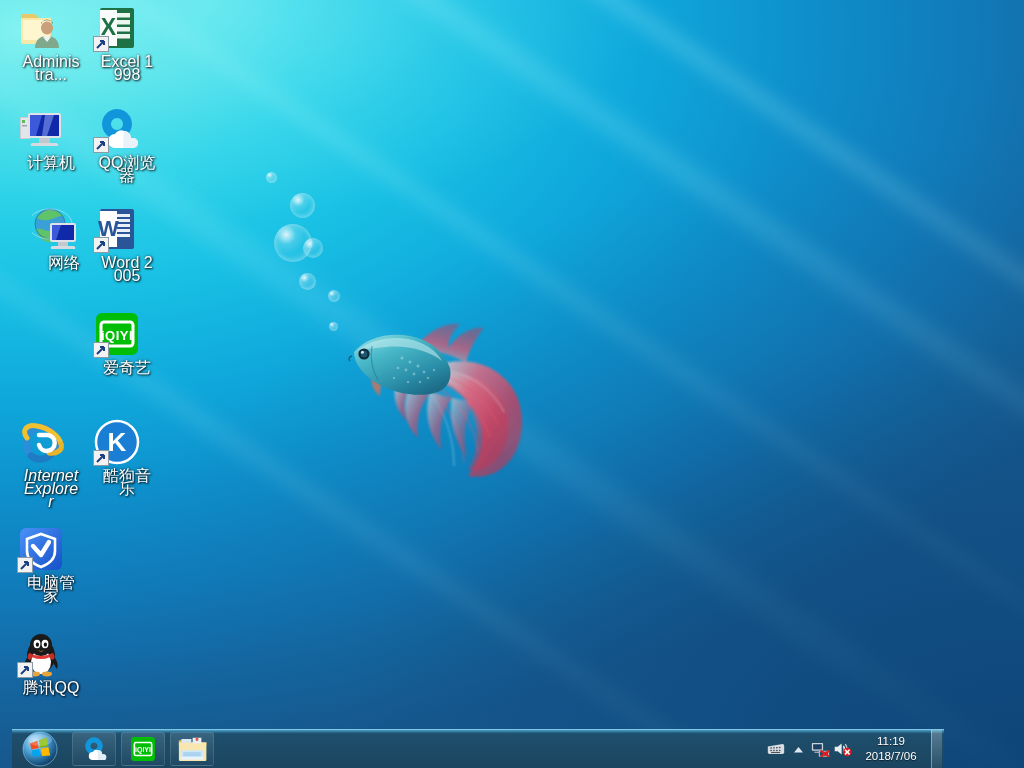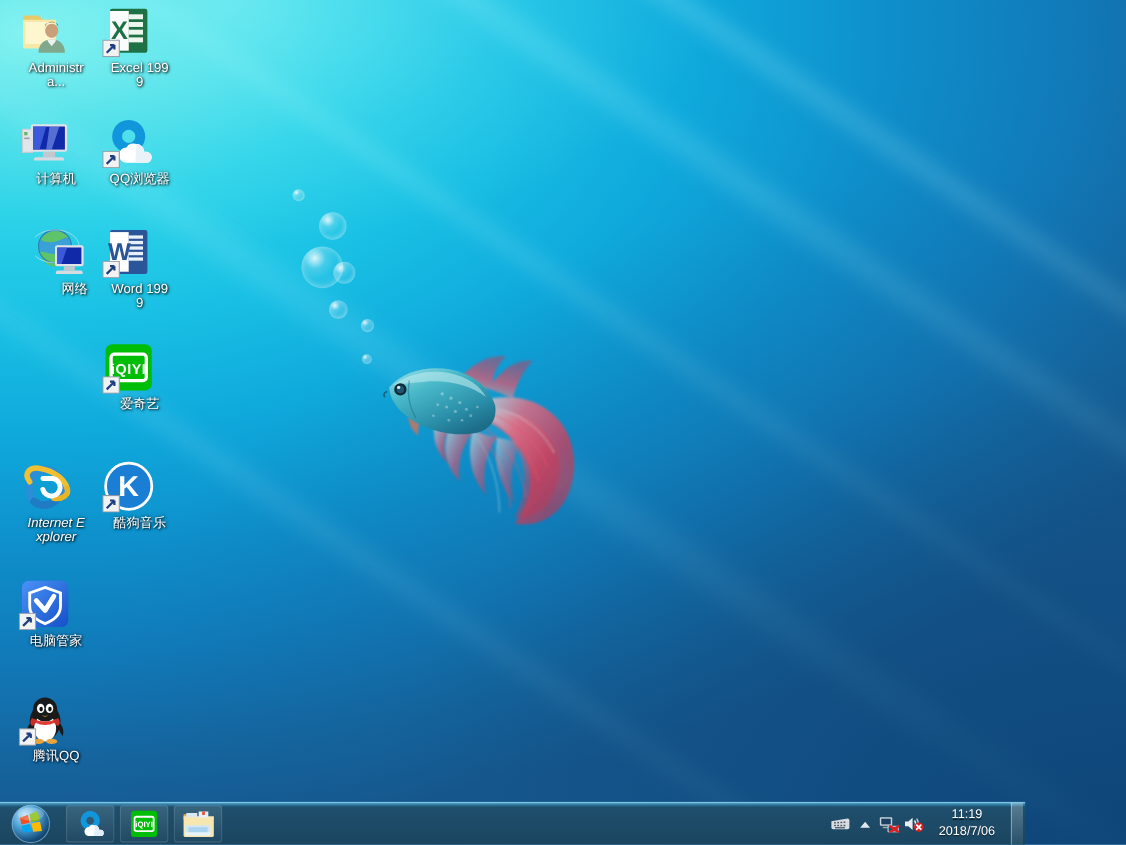--- a/index.html
+++ b/index.html
@@ -46,29 +46,29 @@
   #fish{ position:absolute; left:340px; top:300px; width:200px; height:190px; }
 
   
   #icon-layer{ position:absolute; left:0; top:0; width:1024px; height:729px; }
   .dicon{
     position:absolute; width:78px; text-align:center; cursor:default;
     display:flex; flex-direction:column; align-items:center;
   }
   .dicon .glyph{ width:48px; height:48px; position:relative; }
   .dicon .lbl{
-    margin-top:3px; font-size:12px; line-height:13px; color:#fff;
+    margin-top:3px; font-size:16px; line-height:13px; color:#fff;
     text-shadow:1px 1px 2px rgba(0,0,0,.85), 0 0 3px rgba(0,0,0,.7);
     max-width:78px; word-break:break-all;margin-left:20px;
   }
   .sc-arrow{ position:absolute; left:0; bottom:0; width:16px; height:16px; }
 
   
   #taskbar{
-    position:absolute; left:0; bottom:0; width:932px; height:39px;
+    position:absolute; left:12px; bottom:0; width:932px; height:39px;
     background:linear-gradient(180deg,#4d9fc6 0%,#2e7296 2px,#215b7d 3px,#1e4f6d 10%,#1d4a66 55%,#1b4560 100%);
     border-top:1px solid #7fc6e4;
     display:flex; align-items:center;
   }
   #start-orb{
     width:54px; height:37px; margin-left:1px;
     display:flex; align-items:center; justify-content:center; cursor:default;
   }
   .tb-btn{
     width:44px; height:34px; margin-left:5px; border-radius:3px;
@@ -236,21 +236,21 @@
           <rect x="7" y="6" width="17" height="36" fill="#f2f7f4" opacity=".4"></rect>
           <text x="15.5" y="31" font-family="Liberation Sans, sans-serif" font-size="23" font-weight="bold" fill="#1e7145" text-anchor="middle">X</text>
         </svg>
         <span class="sc-arrow">
           <svg viewBox="0 0 16 16" width="16" height="16">
             <rect x="0.5" y="0.5" width="15" height="15" fill="#f2f2f2" stroke="#8d9aa6"></rect>
             <path d="M4,12 L11,5 M11,5 h-4 M11,5 v4" stroke="#1b3f80" stroke-width="2" fill="none"></path>
           </svg>
         </span>
       </div>
-      <div class="lbl">Excel 1999</div>
+      <div class="lbl">Excel 1998</div>
     </div>
 
     <div class="dicon" style="left:78px;top:105px;">
       <div class="glyph">
         <svg viewBox="0 0 48 48" width="48" height="48">
           <path d="M24,4 a15,15 0 1 1 -0.01,0 Z M24,13 a6,6 0 1 0 0.01,0 Z" fill="#1296db"></path>
           <path d="M31,26 a7,7 0 0 1 7,7 h2 a5,5 0 0 1 0,10 H22 a7,7 0 0 1 0,-14 a7,7 0 0 1 9,-3 Z" fill="#ffffff"></path>
           <path d="M31,26 a7,7 0 0 1 7,7 h2 a5,5 0 0 1 0,10 H30 Z" fill="#e8f2f8"></path>
         </svg>
         <span class="sc-arrow">
@@ -311,21 +311,21 @@
           <rect x="7" y="6" width="17" height="36" fill="#ffffff"></rect>
           <text x="15.5" y="31" font-family="Liberation Sans, sans-serif" font-size="22" font-weight="bold" fill="#2a5699" text-anchor="middle">W</text>
         </svg>
         <span class="sc-arrow">
           <svg viewBox="0 0 16 16" width="16" height="16">
             <rect x="0.5" y="0.5" width="15" height="15" fill="#f2f2f2" stroke="#8d9aa6"></rect>
             <path d="M4,12 L11,5 M11,5 h-4 M11,5 v4" stroke="#1b3f80" stroke-width="2" fill="none"></path>
           </svg>
         </span>
       </div>
-      <div class="lbl">Word 1999</div>
+      <div class="lbl">Word 2005</div>
     </div>
 
 
     <div class="dicon" style="left:78px;top:310px;">
       <div class="glyph">
         <svg viewBox="0 0 48 48" width="48" height="48">
           <rect x="3" y="3" width="42" height="42" rx="6" fill="#00be06"></rect>
           <rect x="8" y="12" width="32" height="24" rx="3" fill="none" stroke="#ffffff" stroke-width="3"></rect>
           <text x="24" y="30" font-family="Liberation Sans, sans-serif" font-size="13" font-weight="bold" fill="#ffffff" text-anchor="middle" letter-spacing="0.5">iQIYI</text>
         </svg>

